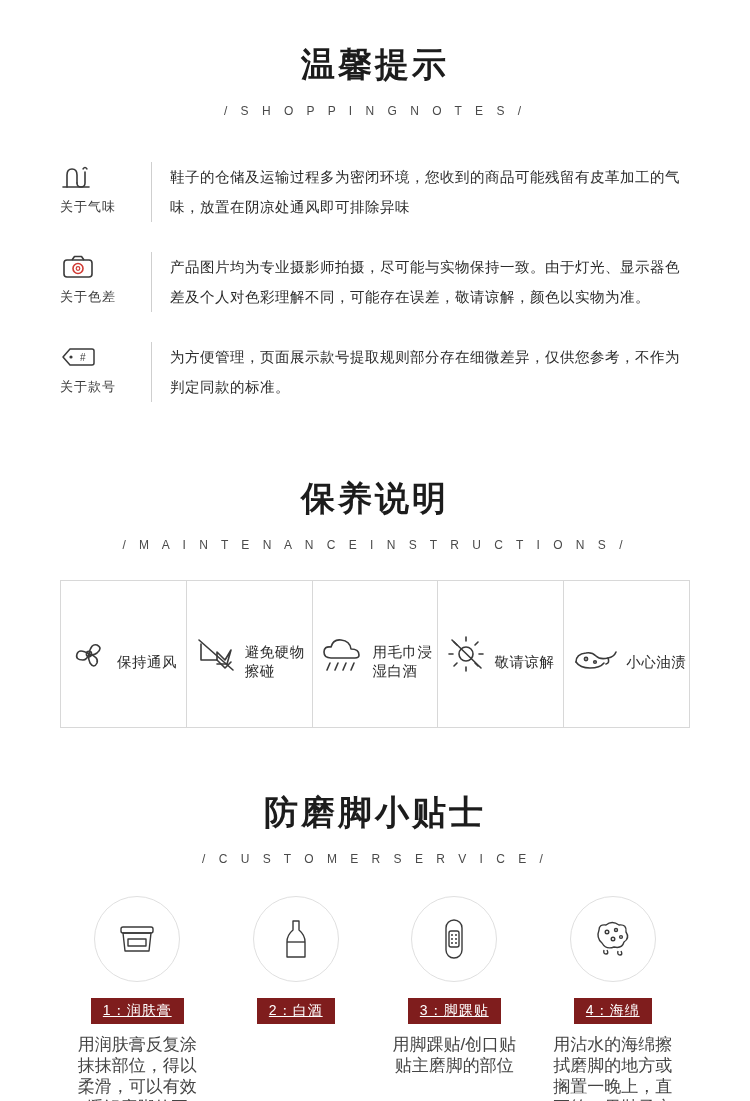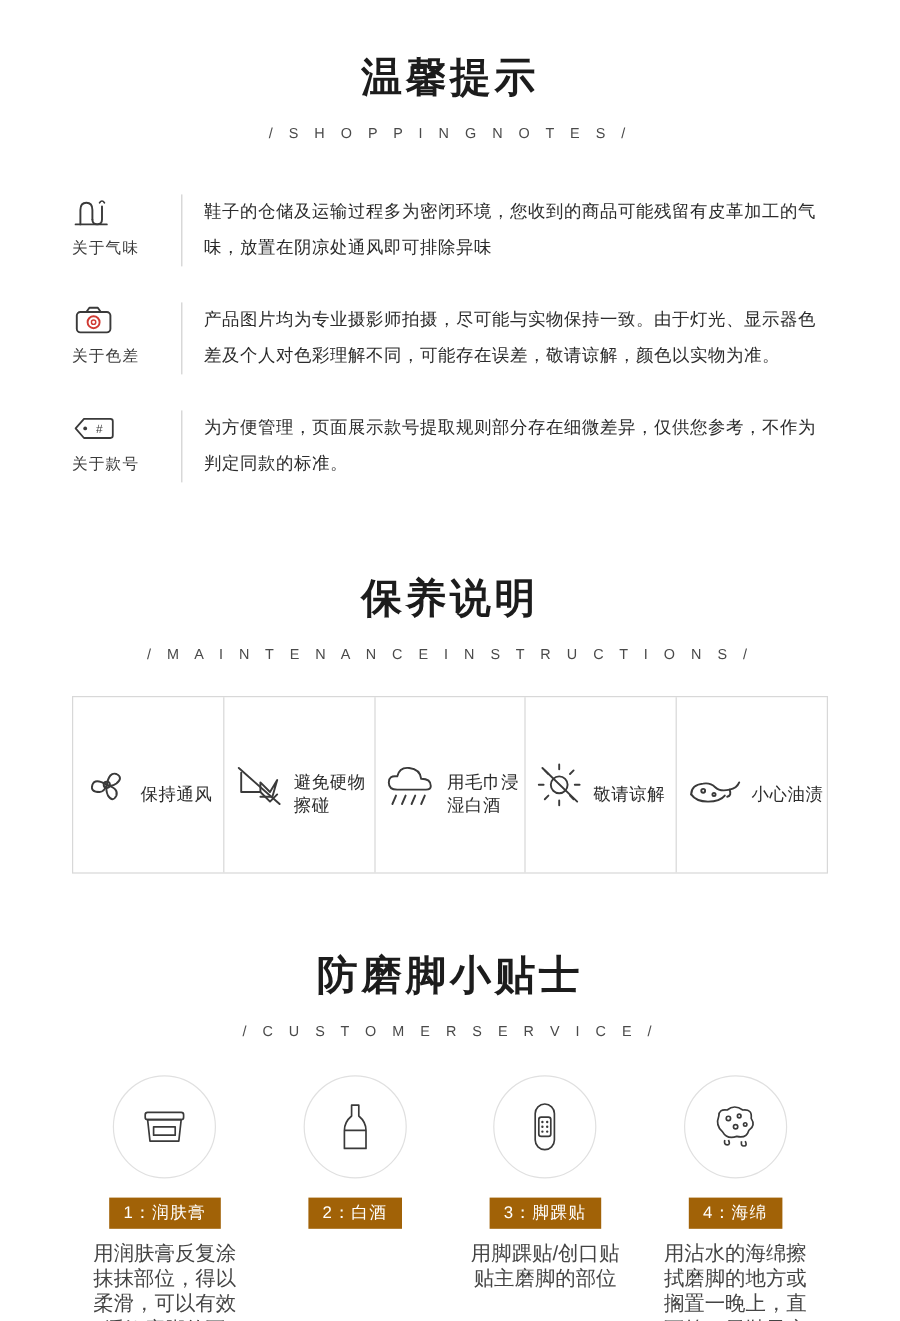--- a/index.html
+++ b/index.html
@@ -109,26 +109,27 @@
     width: 86px;
     height: 86px;
     border-radius: 50%;
     border: 1px solid #e0e0e0;
     display: flex;
     align-items: center;
     justify-content: center;
   }
   .tip-title {
     margin-top: 16px;
-    background: #a16207;
+    background: #7f1d1d;
     color: #fff;
     font-size: 14px;
     padding: 4px 12px;
     letter-spacing: 1px;
     white-space: nowrap;
+    text-decoration: underline;
   }
   .tip-desc {
     margin-top: 10px;
     font-size: 17px;
     line-height: 21px;
     color: #444;
     text-align: center;
     width: 132px;
   }
   svg { display: block; }

